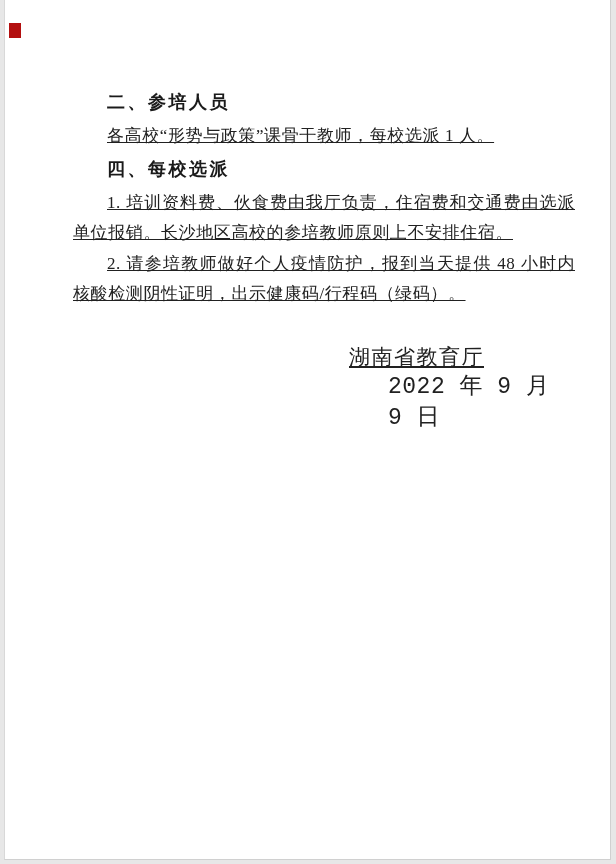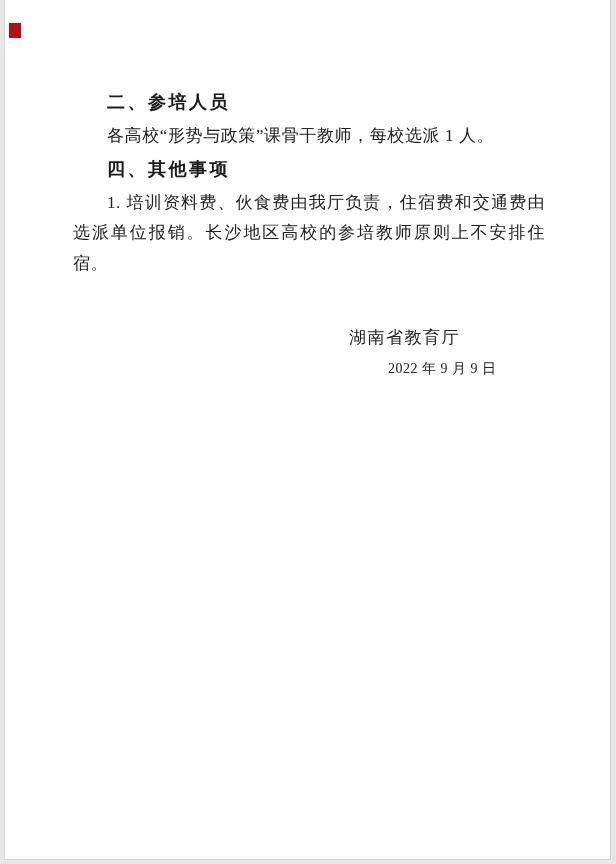--- a/index.html
+++ b/index.html
@@ -25,66 +25,70 @@
   }
   .red-marker {
     position: absolute;
     left: 4px;
     top: 23px;
     width: 12px;
     height: 15px;
     background: #b30f0f;
   }
   .doc-content {
-    padding: 84px 65px 0 68px;
+    padding: 84px 35px 0 68px;
     color: #212121;
   }
   .h {
     font-family: "Liberation Sans", "DejaVu Sans", sans-serif;
     font-weight: 700;
     font-size: 18px;
     line-height: 30.5px;
     letter-spacing: 2.5px;
     text-indent: 34px;
     margin: 3px 0;
     color: #1a1a1a;
   }
   .para {
     font-size: 17px;
     line-height: 30.5px;
     letter-spacing: 0.6px;
     text-indent: 34px;
     margin: 0;
     text-align: justify;
     text-justify: inter-character;
+    text-decoration: underline;
   }
   .sig {
-    margin-top: 44px;
+    margin-top: 32px;
     margin-left: 276px;
-    font-size: 17px;
+    font-size: 21px;
     line-height: 30.5px;
     letter-spacing: 1.5px;
+    text-decoration: underline;
   }
   .date {
     margin-left: 315px;
-    font-size: 14px;
+    font-size: 23px;
     line-height: 30.5px;
     letter-spacing: 0.5px;
+    font-family: Liberation Mono, monospace;
   }
 </style>
 </head>
 <body>
 
 <div class="viewport">
   <div class="paper">
     <div class="red-marker"></div>
     <div class="doc-content">
       <div id="sections-host">
           <div class="h">二、参培人员</div>
           <p class="para">各高校“形势与政策”课骨干教师，每校选派 1 人。</p>
-          <div class="h">四、其他事项</div>
+          <div class="h">四、每校选派</div>
           <p class="para">1. 培训资料费、伙食费由我厅负责，住宿费和交通费由选派单位报销。长沙地区高校的参培教师原则上不安排住宿。</p>
+          <p class="para">2. 请参培教师做好个人疫情防护，报到当天提供 48 小时内核酸检测阴性证明，出示健康码/行程码（绿码）。</p>
         </div>
       <div class="sig">湖南省教育厅</div>
       <div class="date">2022 年 9 月 9 日</div>
     </div>
   </div>
 </div>
 
 </body></html>

